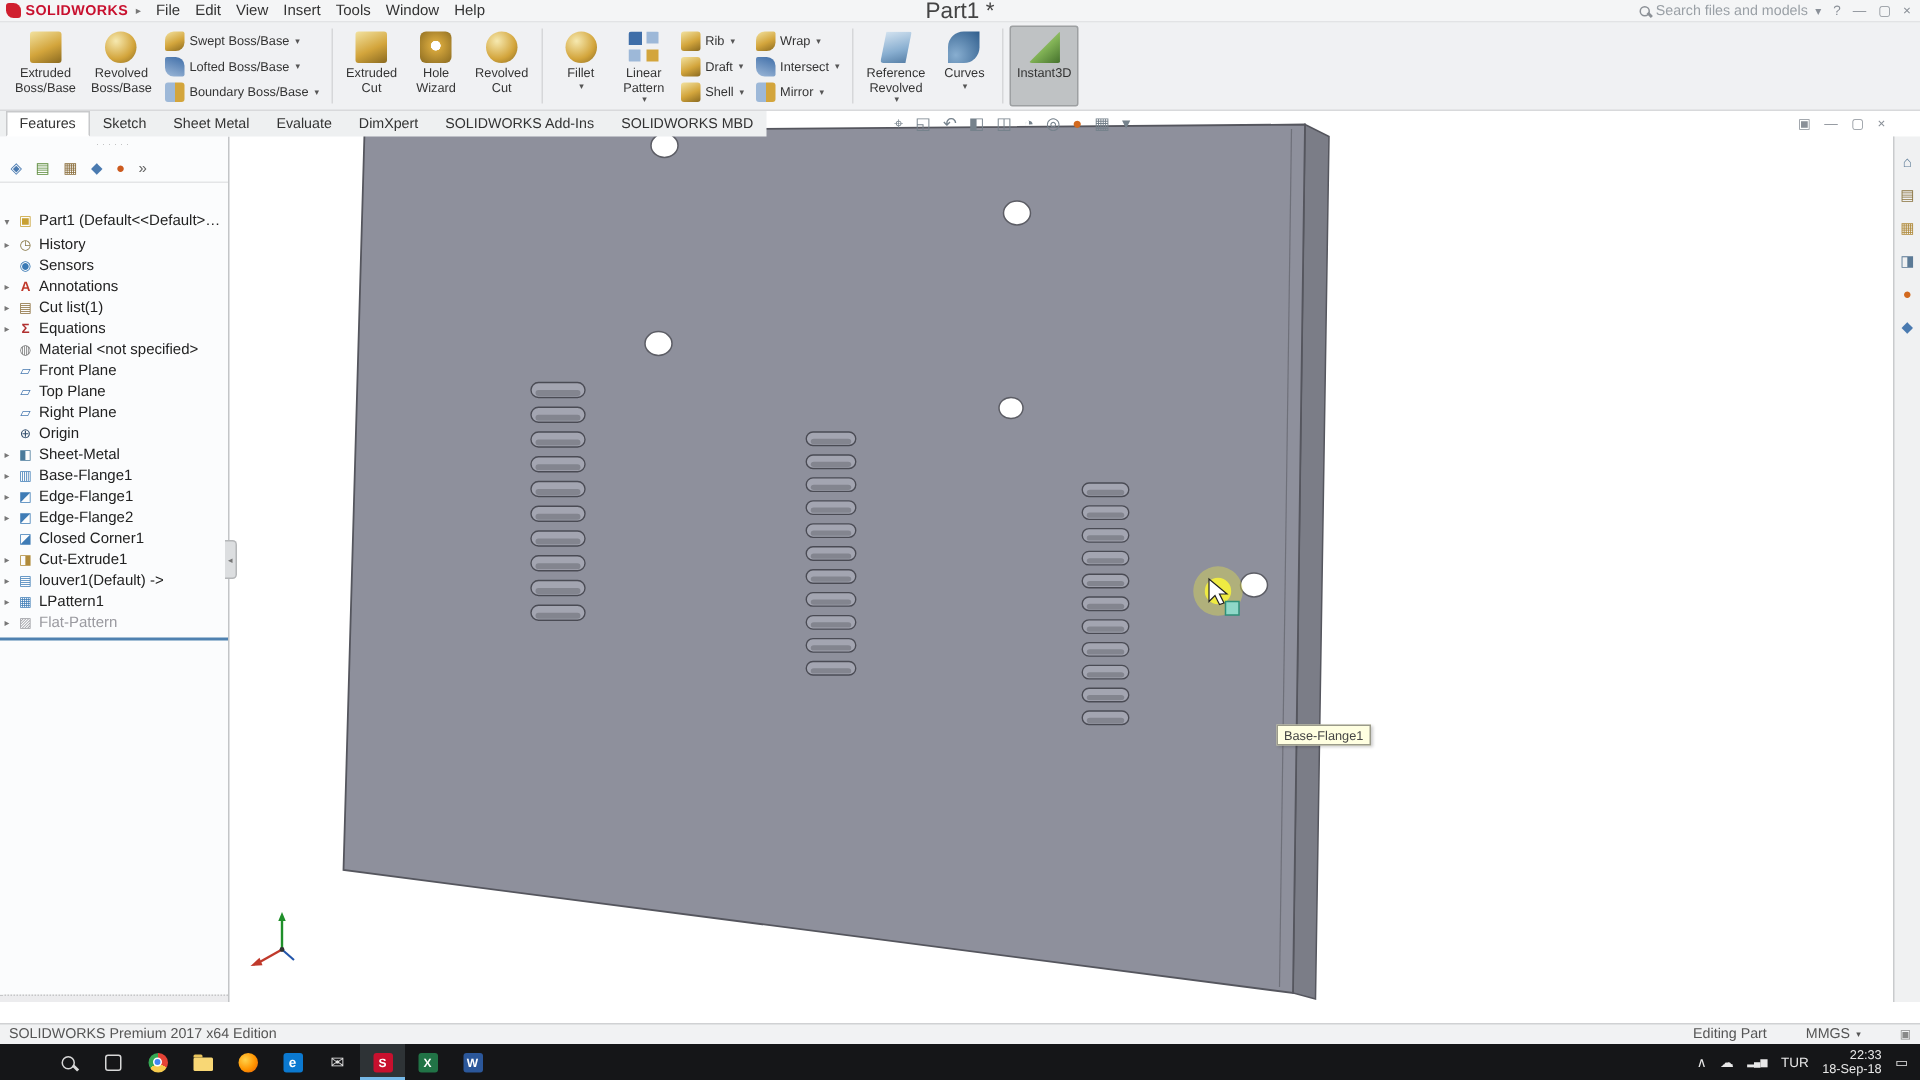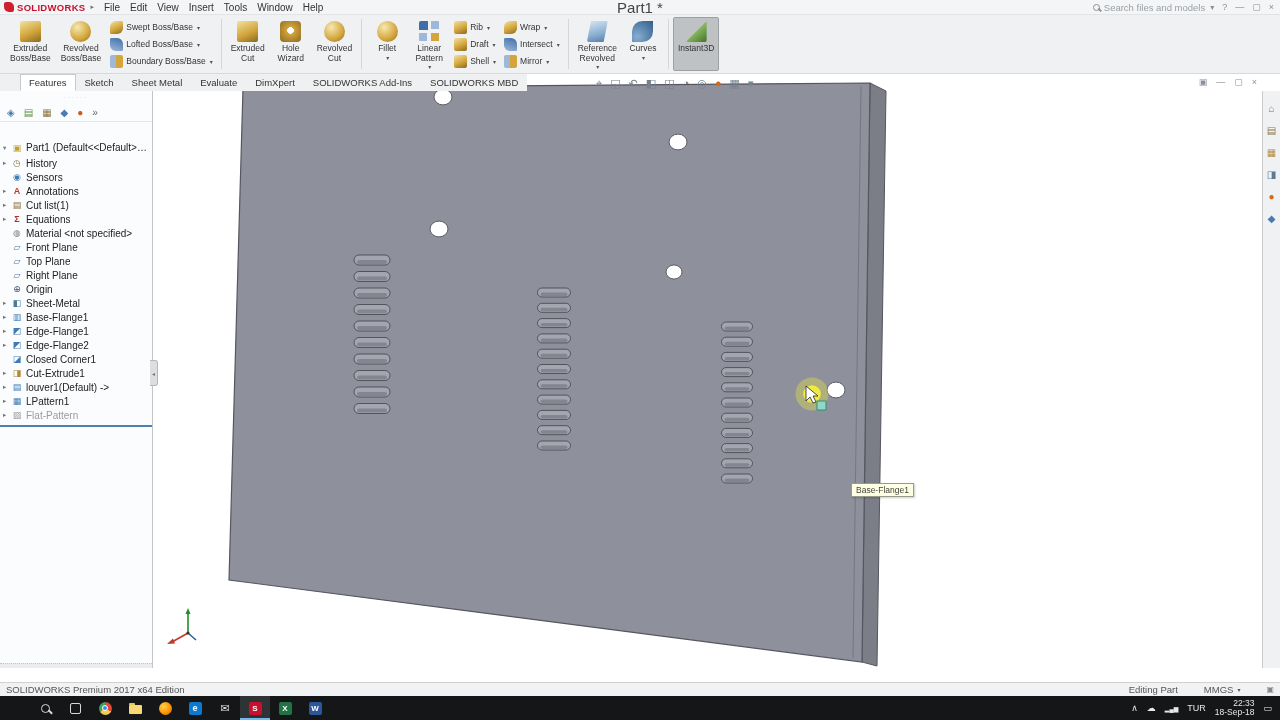--- a/index.html
+++ b/index.html
@@ -41,21 +41,21 @@
 .icon-swept-boss,.icon-swept-cut,.icon-wrap{background:linear-gradient(155deg,#f2e2a0,#d3a53c 55%,#8a6a20);border-radius:45% 10% 45% 10%;}
 .icon-lofted-boss,.icon-lofted-cut,.icon-intersect{background:linear-gradient(20deg,#9db8d8,#3f6ea8);border-radius:10% 45% 10% 45%;}
 .icon-boundary-boss,.icon-boundary-cut,.icon-mirror{background:linear-gradient(90deg,#9db8d8 50%,#d3a53c 50%);}
 .icon-hole-wizard{background:radial-gradient(circle at 50% 45%,#ffffff 0 20%,#d3a53c 22%,#8a6a20);border-radius:4px;}
 .icon-linear-pattern{background:linear-gradient(#3f6ea8,#3f6ea8),linear-gradient(#9db8d8,#9db8d8),linear-gradient(#9db8d8,#9db8d8),linear-gradient(#d3a53c,#d3a53c);background-size:9px 9px,8px 8px,8px 8px,8px 8px;background-position:0 0,12px 0,0 12px,12px 12px;background-repeat:no-repeat;}
 .icon-reference-geometry{background:linear-gradient(165deg,#d8e6f2,#88aed0 60%,#527ba3);clip-path:polygon(20% 0,100% 0,80% 100%,0 100%);}
 .icon-curves{background:radial-gradient(circle at 25% 75%,#88aed0,#2f5d8c);border-radius:50% 0 50% 0;}
 .icon-instant3d{background:linear-gradient(140deg,#cfe6a0,#7fb054 55%,#44702c);clip-path:polygon(0 100%,100% 100%,100% 0);}
 
 
-.tabstrip{position:absolute;top:74px;left:0;height:17px;display:flex;align-items:flex-end;z-index:30;background:#eef0f1;padding-left:20px;}
+.tabstrip{position:absolute;top:74px;left:0;height:17px;display:flex;align-items:flex-end;z-index:30;background:#eef0f1;padding-left:4px;}
 .tab{font-size:9.5px;color:#333;padding:2px 8px;border:1px solid transparent;white-space:nowrap;}
 .tab.active{background:#fff;border-color:#c8c9cb;border-bottom-color:#fff;}
 
 
 .left-panel{position:absolute;left:0;top:91px;width:153px;bottom:52px;background:#fbfcfd;border-right:1px solid #c3c5c7;overflow:hidden;z-index:20;}
 .panel-dots{text-align:center;color:#b8babb;font-size:6px;letter-spacing:2px;line-height:6px;padding-top:3px;}
 .panel-toolbar{display:flex;align-items:center;gap:9px;padding:2px 7px;margin-top:5px;font-size:10px;border-bottom:1px solid #e4e5e7;}
 .panel-toolbar span{line-height:12px;}
 .tree{margin-top:18px;font-size:10px;color:#222;}
 .tree-row{display:flex;align-items:center;height:14px;padding-left:3px;white-space:nowrap;overflow:hidden;}

